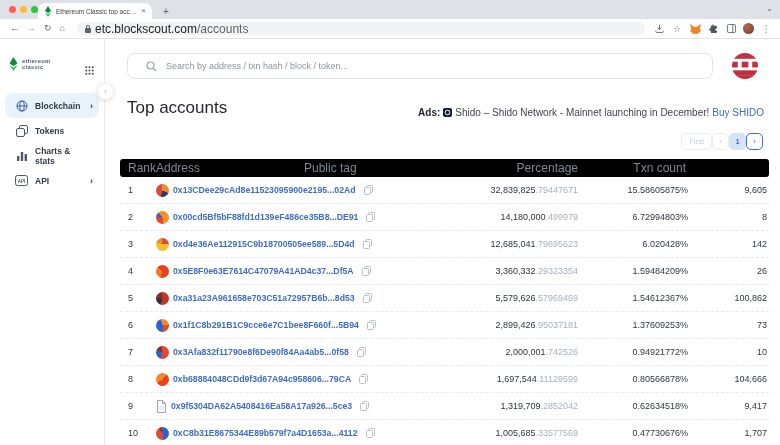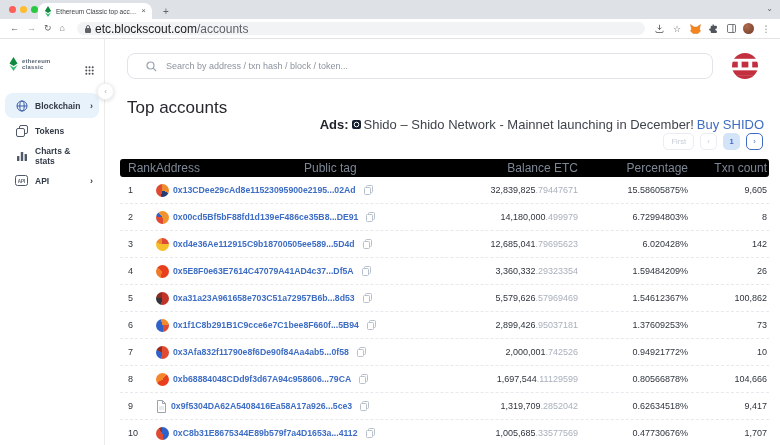--- a/index.html
+++ b/index.html
@@ -46,25 +46,25 @@
   .s-label{flex:1;}
   .s-chev{font-size:9px;color:#39404b;}
   .main{position:absolute;left:106px;top:0;right:0;bottom:0;}
   .searchbar{position:absolute;left:21px;top:14px;width:586px;height:26px;border:1px solid #e0e4e9;
     border-radius:8px;display:flex;align-items:center;gap:7px;padding:0 18px;box-sizing:border-box;}
   .searchbar input{border:0;outline:0;flex:1;font-size:9px;color:#333;font-family:inherit;background:transparent;}
   .searchbar input::placeholder{color:#8d939e;}
   .user-avatar{position:absolute;left:626px;top:14px;width:26px;height:26px;}
   .page-title{position:absolute;left:21px;top:59px;font-size:17px;font-weight:500;color:#26282e;}
   .ad-row{position:absolute;right:16px;top:68px;display:flex;align-items:center;gap:3px;
-    font-size:13px;color:#3f444c;white-space:nowrap;margin-top:10px;}
+    font-size:10px;color:#3f444c;white-space:nowrap;}
   .ad-label{font-weight:700;color:#1e2228;}
   .ad-logo{width:9px;height:9px;border-radius:2px;background:#141d2d;display:grid;place-items:center;}
   .ad-link{color:var(--accent-blue,#3d6dc4);}
-  .pagination{position:absolute;right:17px;top:94px;display:flex;gap:6px;align-items:flex-end;}
+  .pagination{position:absolute;right:17px;top:94px;display:flex;align-items:flex-end;}
   .pg{height:17px;min-width:17px;box-sizing:border-box;padding:0 4px;border-radius:5px;display:grid;
     place-items:center;font-size:7.5px;background:#fff;}
   .pg.disabled{border:1px solid #e9edf2;color:#c6cdd6;}
   .pg.first{padding:0 7px;}
   .pg.current{background:var(--pagination-active-bg,#d3e3f8);color:var(--accent-blue,#3d6dc4);font-weight:600;border:0;}
   .pg.next{border:1px solid var(--accent-blue,#3d6dc4);color:var(--accent-blue,#3d6dc4);}
   
   .table{position:absolute;left:14px;right:11px;top:120px;bottom:0;overflow:hidden;}
   .thead,.trow{display:grid;grid-template-columns:36px 140px 90px 192px 110px 1fr;align-items:center;}
   .thead{height:18px;background:#000000;font-size:12px;color:#7e8795;border-radius:3px;}
@@ -264,21 +264,20 @@
         <span class="pg disabled">‹</span>
         <span class="pg current">1</span>
         <span class="pg next">›</span>
       </div>
 
       <div class="table">
         <div class="thead">
             <span class="cl">Rank</span>
             <span class="">Address</span>
             <span class="cl">Public tag</span>
-            <span class="num">Balance ETC</span>
             <span class="num">Percentage</span>
             <span class="num pad-r">Txn count</span>
           </div>
         <div class="tbody">
             <div class="trow">
               <span class="cl">1</span>
               <span class="addr">
                 <span class="identicon" style="background: conic-gradient(rgb(239, 139, 47) 0deg, rgb(239, 139, 47) 32%, rgb(36, 59, 115) 32%, rgb(36, 59, 115) 55%, rgb(223, 74, 50) 55%, rgb(223, 74, 50) 100%);"></span>
                 <a class="addr-link">0x13CDee29cAd8e11523095900e2195...02Ad</a>
                 <span class="copy">

